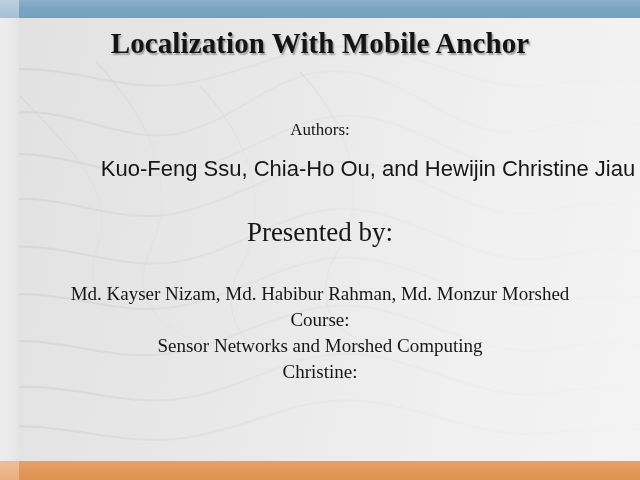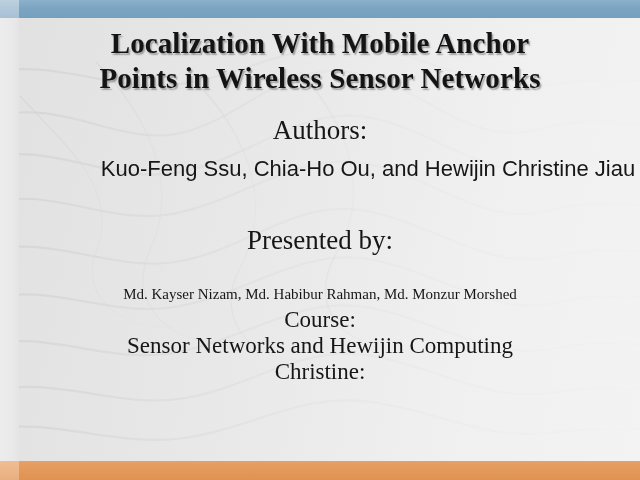--- a/index.html
+++ b/index.html
@@ -93,59 +93,59 @@
     color: #141414;
     letter-spacing: 0.1px;
     text-shadow: 1.5px 1.5px 1.4px rgba(120,120,120,0.65);
     white-space: nowrap;
   }
 
   .authors-label {
     position: absolute;
     left: 0; top: 114px;
     width: 640px;
+    font-size: 17px;
+    line-height: 32px;
+    color: #161616;
+    font-family: "Liberation Serif", serif;
+  }
+  .authors-names {
+    position: absolute;
+    left: 0; top: 155px;
+    width: 640px;
+    font-size: 22px;
+    line-height: 27px;
+    color: #161616;
+    font-family: Liberation Sans, sans-serif;
+    padding-left: 48px;
+  }
+
+  .presented-label {
+    position: absolute;
+    left: 0; top: 216px;
+    width: 640px;
     font-size: 27px;
     line-height: 32px;
     color: #161616;
     font-family: "Liberation Serif", serif;
   }
-  .authors-names {
-    position: absolute;
-    left: 0; top: 155px;
-    width: 640px;
-    font-size: 22px;
-    line-height: 27px;
-    color: #161616;
-    font-family: Liberation Sans, sans-serif;
-    padding-left: 48px;
-  }
-
-  .presented-label {
-    position: absolute;
-    left: 0; top: 224px;
-    width: 640px;
-    font-size: 27px;
-    line-height: 32px;
-    color: #161616;
-    font-family: "Liberation Serif", serif;
-  }
 
   .credits {
     position: absolute;
     left: 0; top: 281px;
     width: 640px;
     font-family: "Liberation Serif", serif;
     color: #161616;
   }
   .credit-line {
-    font-size: 23px;
+    font-size: 19px;
     line-height: 26px;
     white-space: nowrap;
   }
-  .credit-line.wide { font-size: 15px; }
+  .credit-line.wide { font-size: 19px; }
 </style>
 </head>
 <body>
 
 <div class="slide">
 
   <svg class="watermark" viewBox="0 0 640 480" preserveAspectRatio="none" aria-hidden="true">
     <defs>
       <linearGradient id="wmFade" x1="0" y1="0" x2="1" y2="0">
         <stop offset="0%" stop-color="#b9b9b9" stop-opacity="0.55"></stop>
@@ -174,32 +174,31 @@
 
   <div class="top-bar"></div>
   <div class="top-bar-accent"></div>
 
   <div class="left-edge"></div>
 
   <div class="content">
 
     <div class="title-block">
       <div class="title-line">Localization With Mobile Anchor</div>
-      <div class="title-line">Points in Wireless Sensor Networks</div>
     </div>
 
     <div class="authors-label">Authors:</div>
     <div class="authors-names">Kuo-Feng Ssu, Chia-Ho Ou, and Hewijin Christine Jiau</div>
 
     <div class="presented-label">Presented by:</div>
 
     <div class="credits">
       <div class="credit-line wide">Md. Kayser Nizam, Md. Habibur Rahman, Md. Monzur Morshed</div>
       <div class="credit-line">Course:</div>
-      <div class="credit-line">Sensor Networks and Hewijin Computing</div>
+      <div class="credit-line">Sensor Networks and Morshed Computing</div>
       <div class="credit-line">Christine:</div>
     </div>
 
   </div>
 
   <div class="bottom-bar"></div>
   <div class="bottom-bar-accent"></div>
 
 </div>
 

